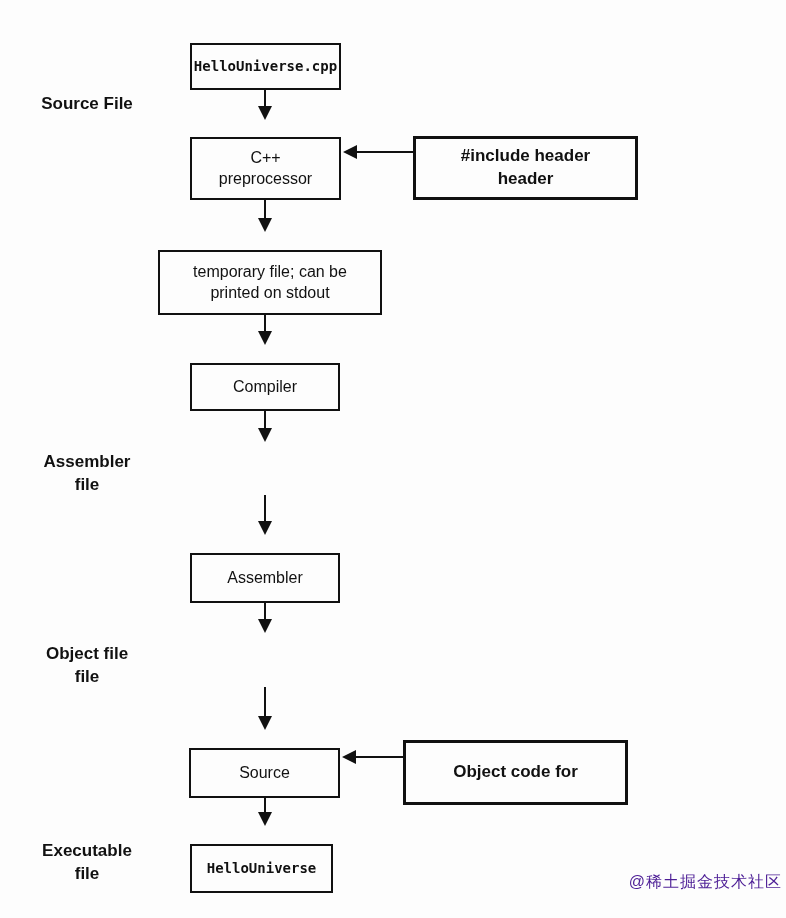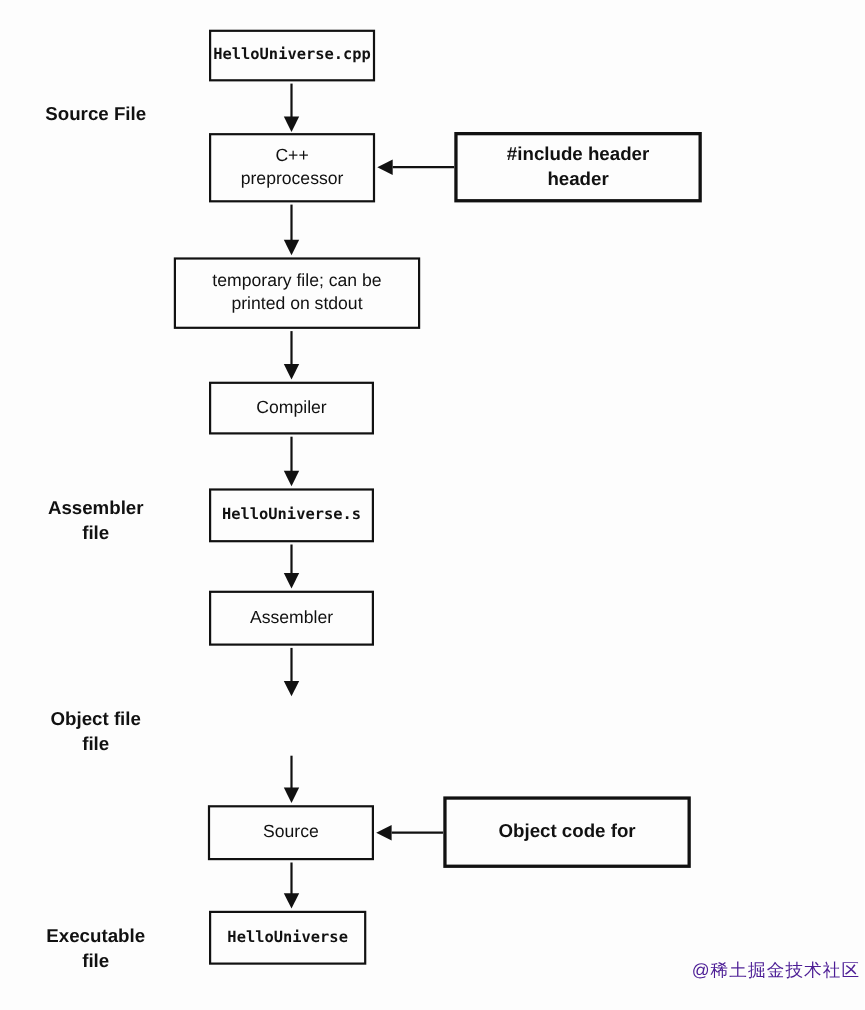--- a/index.html
+++ b/index.html
@@ -6,21 +6,21 @@
   .canvas{
     position:relative;width:786px;height:918px;
     background:#fdfdfd;color:#111;
     font-family:"Liberation Sans", sans-serif;
     overflow:hidden;
   }
   .box{
     position:absolute;box-sizing:border-box;
     border:2px solid #111;background:#fdfdfd;
     display:flex;flex-direction:column;align-items:center;justify-content:center;
-    text-align:center;font-size:16px;line-height:1.3;
+    text-align:center;font-size:16px;line-height:1.3;margin-top:16px;
   }
   .box.mono{
     font-family:"DejaVu Sans Mono","Liberation Mono",monospace;
     font-weight:bold;font-size:14px;letter-spacing:0;
   }
   .box.note{
     border-width:3px;font-weight:bold;font-size:17px;line-height:1.35;justify-content:center;
   }
   .side-label{
     position:absolute;font-weight:bold;font-size:17px;
@@ -99,23 +99,20 @@
 
   <div class="box" style="left:158px;top:234px;width:224px;height:65px">
     <span>temporary file; can be</span>
     <span>printed on stdout</span>
   </div>
 
   <div class="box" style="left:190px;top:347px;width:150px;height:48px">
     <span>Compiler</span>
   </div>
 
-  <div class="box mono" style="left:190px;top:444px;width:150px;height:49px">
-    <span>HelloUniverse.s</span>
-  </div>
 
   <div class="box" style="left:190px;top:537px;width:150px;height:50px">
     <span>Assembler</span>
   </div>
 
 
   <div class="box" style="left:189px;top:732px;width:151px;height:50px">
     <span>Source</span>
   </div>
 

